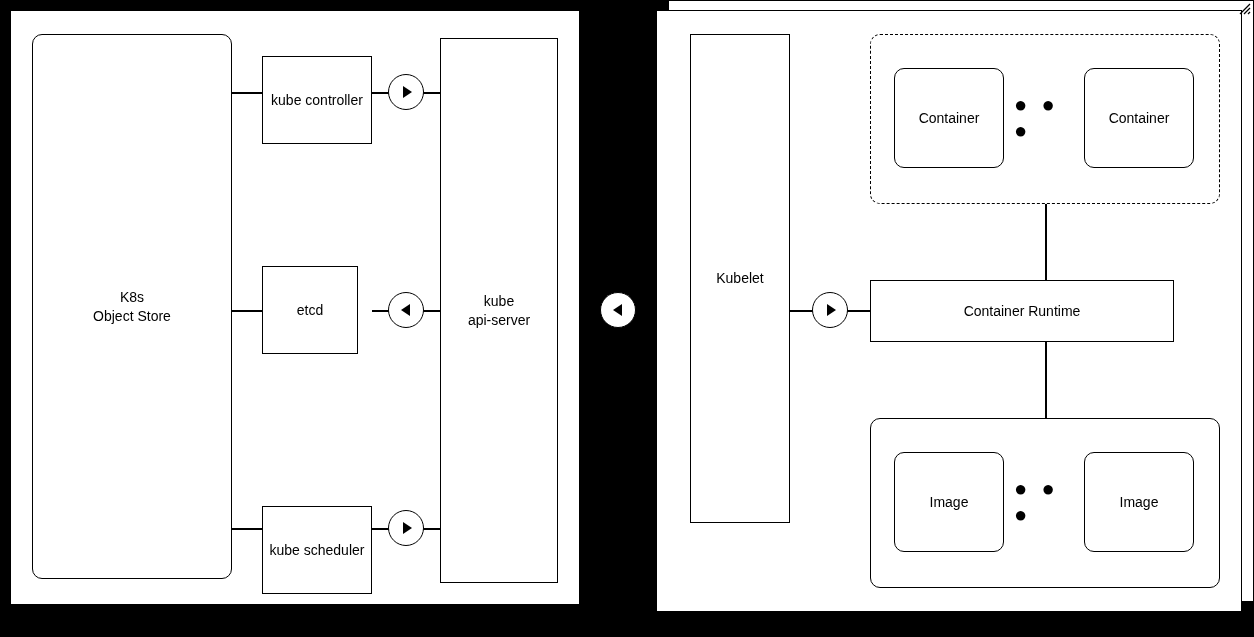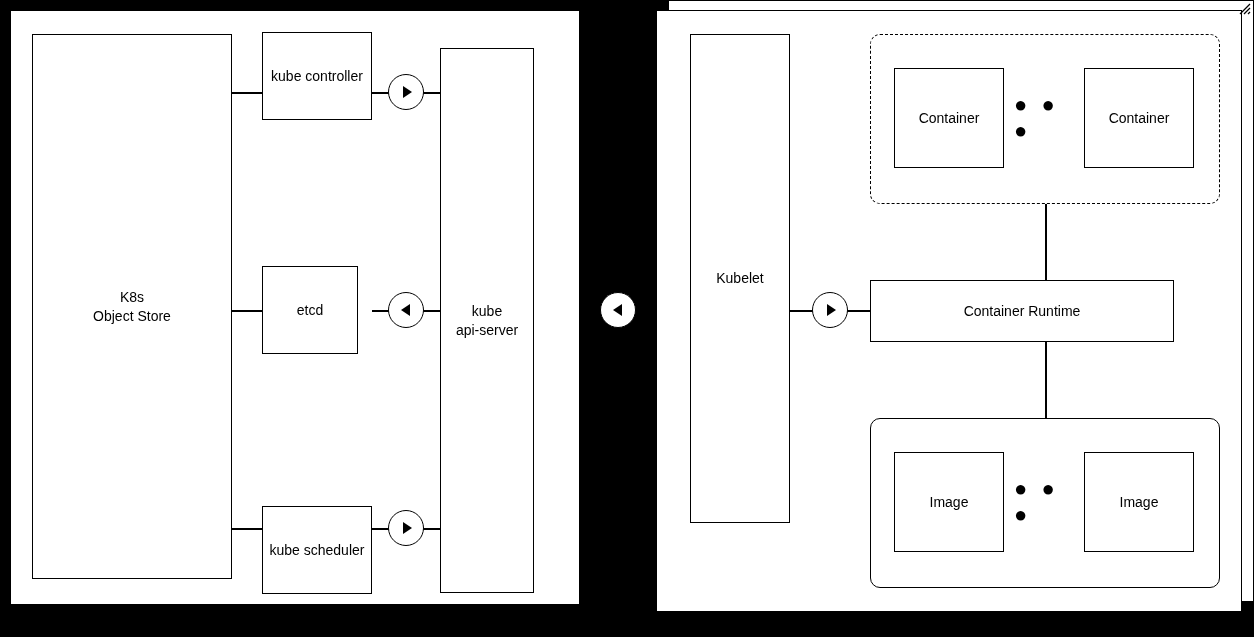--- a/index.html
+++ b/index.html
@@ -25,21 +25,21 @@
   .box {
     position: absolute;
     background: #fff;
     border: 1.5px solid #000;
     display: flex;
     align-items: center;
     justify-content: center;
     text-align: center;
     line-height: 1.35;
   }
-  .box.rounded { border-radius: 0; }
+  .box.rounded { border-radius: 10px; }
   .dashed-group {
     position: absolute;
     border: 1.5px dashed #000;
     border-radius: 10px;
     background: transparent;
   }
   .solid-group {
     position: absolute;
     border: 1.5px solid #000;
     border-radius: 10px;
@@ -91,27 +91,27 @@
 </head>
 <body>
 
 <div class="canvas">
 
   <div class="panel" style="left:10px; top:10px; width:570px; height:595px;"></div>
 
   <div class="box rounded" style="left:32px; top:34px; width:200px; height:545px; white-space:pre-line;">K8s
 Object Store</div>
 
-  <div class="box" style="left:262px; top:32px; width:110px; height:88px;">kube controller</div>
+  <div class="box" style="left:262px; top:56px; width:110px; height:88px;">kube controller</div>
 
   <div class="box" style="left:262px; top:266px; width:96px; height:88px;">etcd</div>
 
   <div class="box" style="left:262px; top:484px; width:110px; height:88px;margin-top:22px;">kube scheduler</div>
 
-  <div class="box" style="left:440px; top:48px; width:94px; height:545px; white-space:pre-line;">kube
+  <div class="box" style="left:440px; top:38px; width:118px; height:545px; white-space:pre-line;">kube
 api-server</div>
 
   <div class="hline" style="left:232px; top:92px; width:30px;"></div>
   <div class="hline" style="left:232px; top:310px; width:30px;"></div>
   <div class="hline" style="left:232px; top:528px; width:30px;"></div>
 
   <div class="hline" style="left:372px; top:92px; width:68px;"></div>
   <div class="dir" style="left:388px; top:74px;">
       <div class="tri right"></div>
     </div>

